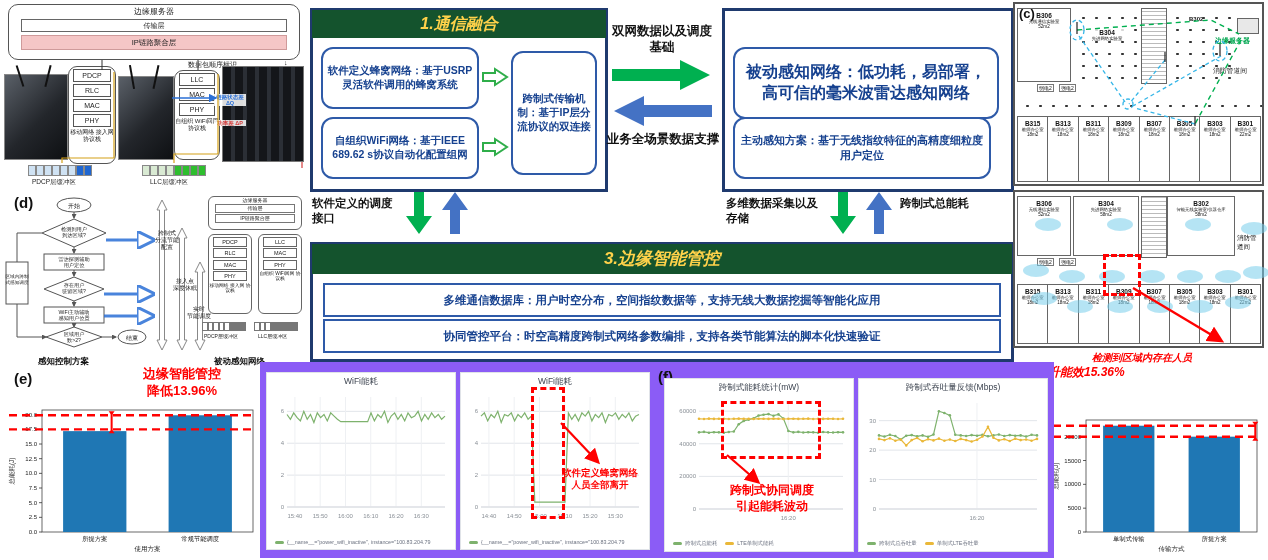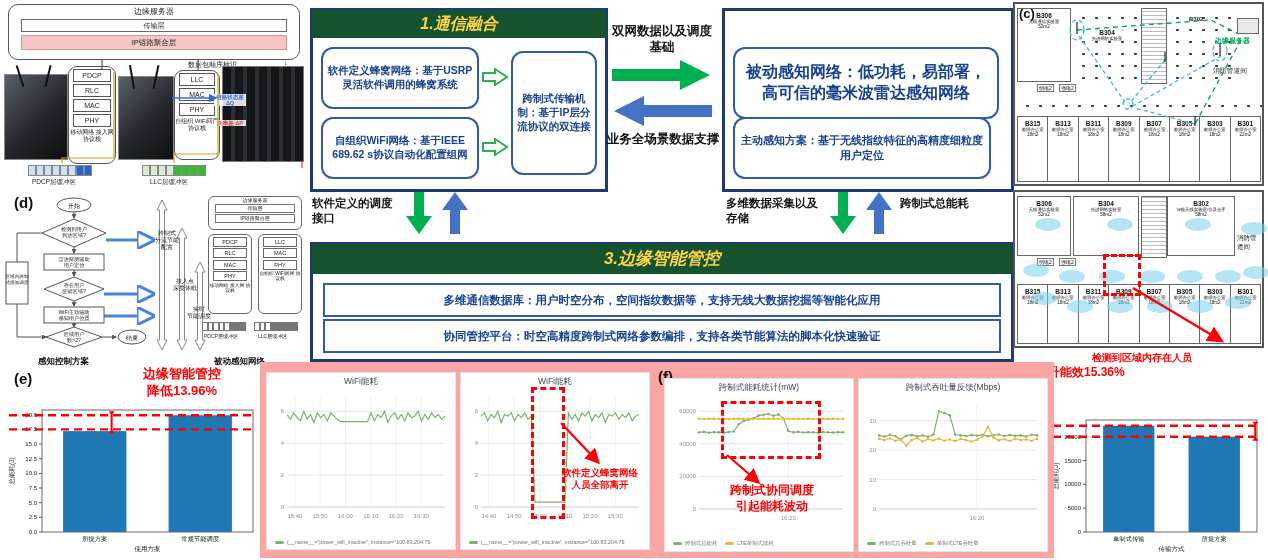--- a/index.html
+++ b/index.html
@@ -60,21 +60,21 @@
   .dots{background-image:radial-gradient(circle,#333 1.1px,transparent 1.2px);background-size:13px 12px;background-position:4px 4px;}
   .stairs{position:absolute;border:1px solid #666;background:repeating-linear-gradient(0deg,#fff 0 3px,#bbb 3px 4px);}
   .roomsrow{position:absolute;left:2px;right:2px;display:flex;}
   .roomsrow .room{flex:1;border:1px solid #666;margin-right:-1px;background:#fff;}
   .cov{position:absolute;width:26px;height:13px;border-radius:50%;background:rgba(120,205,235,.55);}
   .greenlab{color:#00a650;font-weight:bold;font-size:7px;}
   .redann{position:absolute;color:#f00;font-weight:bold;text-align:center;line-height:1.25;}
 
   
   #chartE{left:6px;top:366px;width:252px;height:192px;}
-  #strip{left:260px;top:362px;width:794px;height:196px;background:#fca5a5;}
+  #strip{left:260px;top:362px;width:794px;height:196px;background:#8b5cf6;}
   .gcard{position:absolute;background:#fff;border:1px solid #e0e3e8;}
   .gtitle{position:absolute;left:0;right:0;top:3px;text-align:center;font-size:8.5px;color:#3d4450;}
   .gplot{position:absolute;left:4px;top:16px;}
   .glegend{position:absolute;left:8px;bottom:4px;display:flex;align-items:center;font-size:5.4px;color:#6c7280;white-space:nowrap;}
   .sw{display:inline-block;width:9px;height:3px;border-radius:2px;margin-right:3px;flex:none;}
   .glegend .item{display:flex;align-items:center;margin-right:8px;}
   .redrect{position:absolute;border:3px dashed #f00;}
   .redtext{position:absolute;color:#f00;font-weight:bold;text-align:center;line-height:1.3;}
   svg text{font-family:"Liberation Sans","DejaVu Sans",sans-serif;}
 </style>
@@ -486,21 +486,21 @@
       <svg class="abs" style="left:0;top:0;" width="249" height="156">
         <defs>
             <marker id="ra" markerWidth="7" markerHeight="7" refX="5" refY="3.5" orient="auto">
               <path d="M0,0L7,3.5L0,7z" fill="#f00"></path>
             </marker>
           </defs>
         <line x1="118" y1="96" x2="205" y2="148" stroke="#f00" stroke-width="2.4" marker-end="url(#ra)"></line>
       </svg>
     </div>
 
-    <div class="redann" style="left:10px;top:350px;width:240px;">
+    <div class="redann" style="left:10px;top:350px;width:240px;font-style:italic;">
       <div style="font-size:10px;">检测到区域内存在人员</div>
       <div style="font-size:12px;text-align:left;padding-left:14px;">提升能效15.36%</div>
     </div>
 
     <div class="abs" style="left:38px;top:410px;width:212px;height:146px;"><svg width="212" height="146">
           <rect x="36" y="8" width="171" height="112" fill="none" stroke="#444" stroke-width="0.8"></rect>
           <line x1="33" y1="120" x2="36" y2="120" stroke="#333" stroke-width="0.8"></line>
           <text x="31" y="122" font-size="6" fill="#222" text-anchor="end">0</text>
           <line x1="33" y1="96.17021276595744" x2="36" y2="96.17021276595744" stroke="#333" stroke-width="0.8"></line>
           <text x="31" y="98.17021276595744" font-size="6" fill="#222" text-anchor="end">5000</text>

